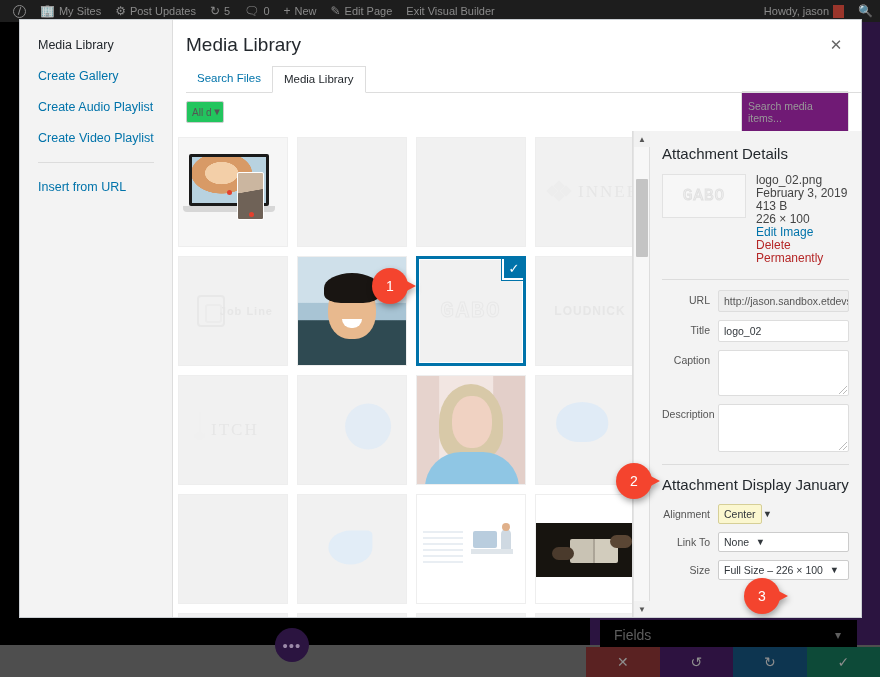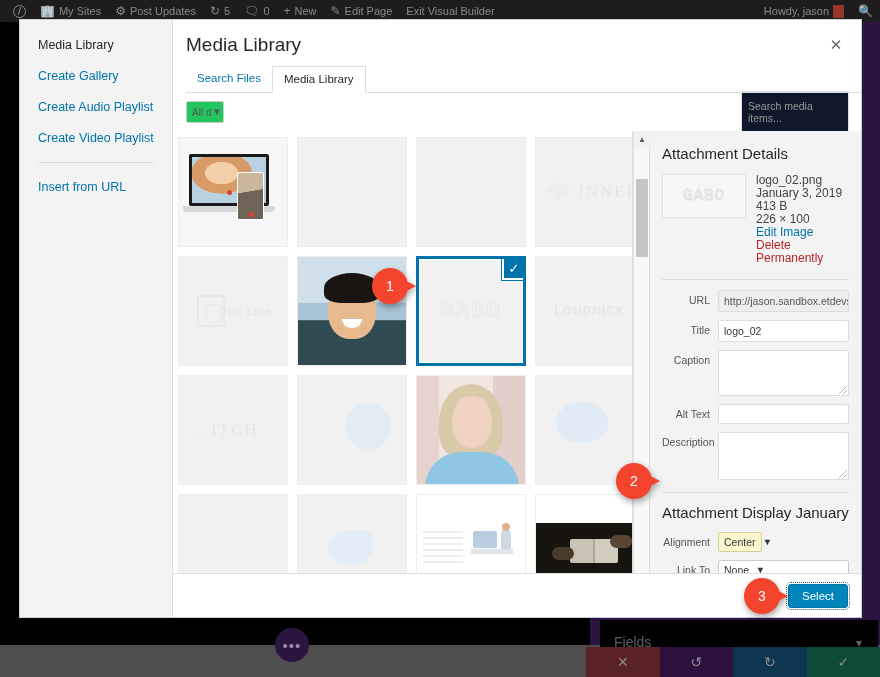--- a/index.html
+++ b/index.html
@@ -41,22 +41,22 @@
     position:absolute; right:0; top:0; width:290px; height:645px;
     background:#2b1440; z-index:1;
   }
   .bg-panel-title {
     position:absolute; left:14px; top:10px; color:#6d5182;
     font-size:15px; font-weight:bold; letter-spacing:.2px; white-space:nowrap;
   }
   .bg-panel-icons { position:absolute; right:14px; top:12px; color:#6d5182; font-size:12px; letter-spacing:14px; }
 
   .bg-fields-row {
-    position:absolute; left:600px; top:620px; width:278px; height:30px;
-    background:#000; display:flex; align-items:flex-end; z-index:2;
+    position:absolute; left:600px; top:620px; width:257px; height:30px;
+    background:#000; display:flex; align-items:center; z-index:2;
   }
   .bg-fields-label { color:#5e5e5e; font-size:14px; margin-left:14px; }
   .bg-fields-chev { margin-left:auto; margin-right:16px; color:#5e5e5e; font-size:12px; }
 
   .action-bar {
     position:absolute; left:586px; top:647px; width:294px; height:30px;
     display:flex; z-index:4;
   }
   .act { flex:1; display:flex; align-items:center; justify-content:center; color:#8e8e8e; font-size:14px; }
 
@@ -106,21 +106,21 @@
     flex:0 0 auto; background:#fff;
   }
   .filter-sel {
     font-size:10px; color:#555; border:1px solid #ccc; background:#22c55e;
     padding:3px 5px; width:38px; display:flex; align-items:center;
     justify-content:space-between; overflow:hidden; white-space:nowrap;
     border-radius:2px; cursor:pointer;
   }
   .filter-sel .cv { font-size:12px; transform:scale(.8); }
   .search-box {
-    margin-left:auto; width:108px; border:1px solid #ddd; background:#0f172a;
+    margin-left:auto; width:108px; border:1px solid #ddd; background:#701a75;
     font-size:10.5px; color:#999; padding:8px 6px; border-radius:2px;
   }
 
   .content-row { flex:1; display:flex; min-height:0; }
 
   .grid-wrap {
     flex:1; position:relative; overflow:hidden; background:#fff;
     border-right:1px solid #ddd; min-width:0;
   }
   .grid {
@@ -542,21 +542,21 @@
 
         <div class="details">
           <h2 class="det-title">Attachment Details</h2>
 
           <div class="det-top">
             <div class="det-thumb">
               <span>GABO</span>
             </div>
             <div class="det-meta">
               <div>logo_02.png</div>
-              <div>January 3, 2019</div>
+              <div>February 3, 2019</div>
               <div>413 B</div>
               <div>226 × 100</div>
               <a>Edit Image</a>
               <a class="danger">Delete Permanently</a>
             </div>
           </div>
 
           <div class="det-hr"></div>
 
           <div class="frow">
@@ -567,24 +567,20 @@
           <div class="frow">
             <div class="flabel">Title</div>
             <div class="finput">logo_02</div>
           </div>
 
           <div class="frow">
             <div class="flabel">Caption</div>
             <div class="finput ftext"></div>
           </div>
 
-          <div class="frow">
-            <div class="flabel">Alt Text</div>
-            <div class="finput"></div>
-          </div>
 
           <div class="frow">
             <div class="flabel">Description</div>
             <div class="finput ftext tall"></div>
           </div>
 
           <div class="det-hr"></div>
 
           <h2 class="ads-title">Attachment Display January</h2>
 
@@ -607,23 +603,20 @@
           <div class="frow">
             <div class="flabel">Size</div>
             <div class="fsel">
               <span>Full Size – 226 × 100</span>
               <span class="cv">▼</span>
             </div>
           </div>
         </div>
       </div>
 
-      <div class="modal-footer">
-        <div class="btn-select">Select</div>
-      </div>
     </div>
   </div>
 
   <div class="callout" style="left:372px; top:268px;">
     <div class="tip"></div>
     <div class="bubble">1</div>
   </div>
   <div class="callout" style="left:616px; top:463px;">
     <div class="tip"></div>
     <div class="bubble">2</div>

